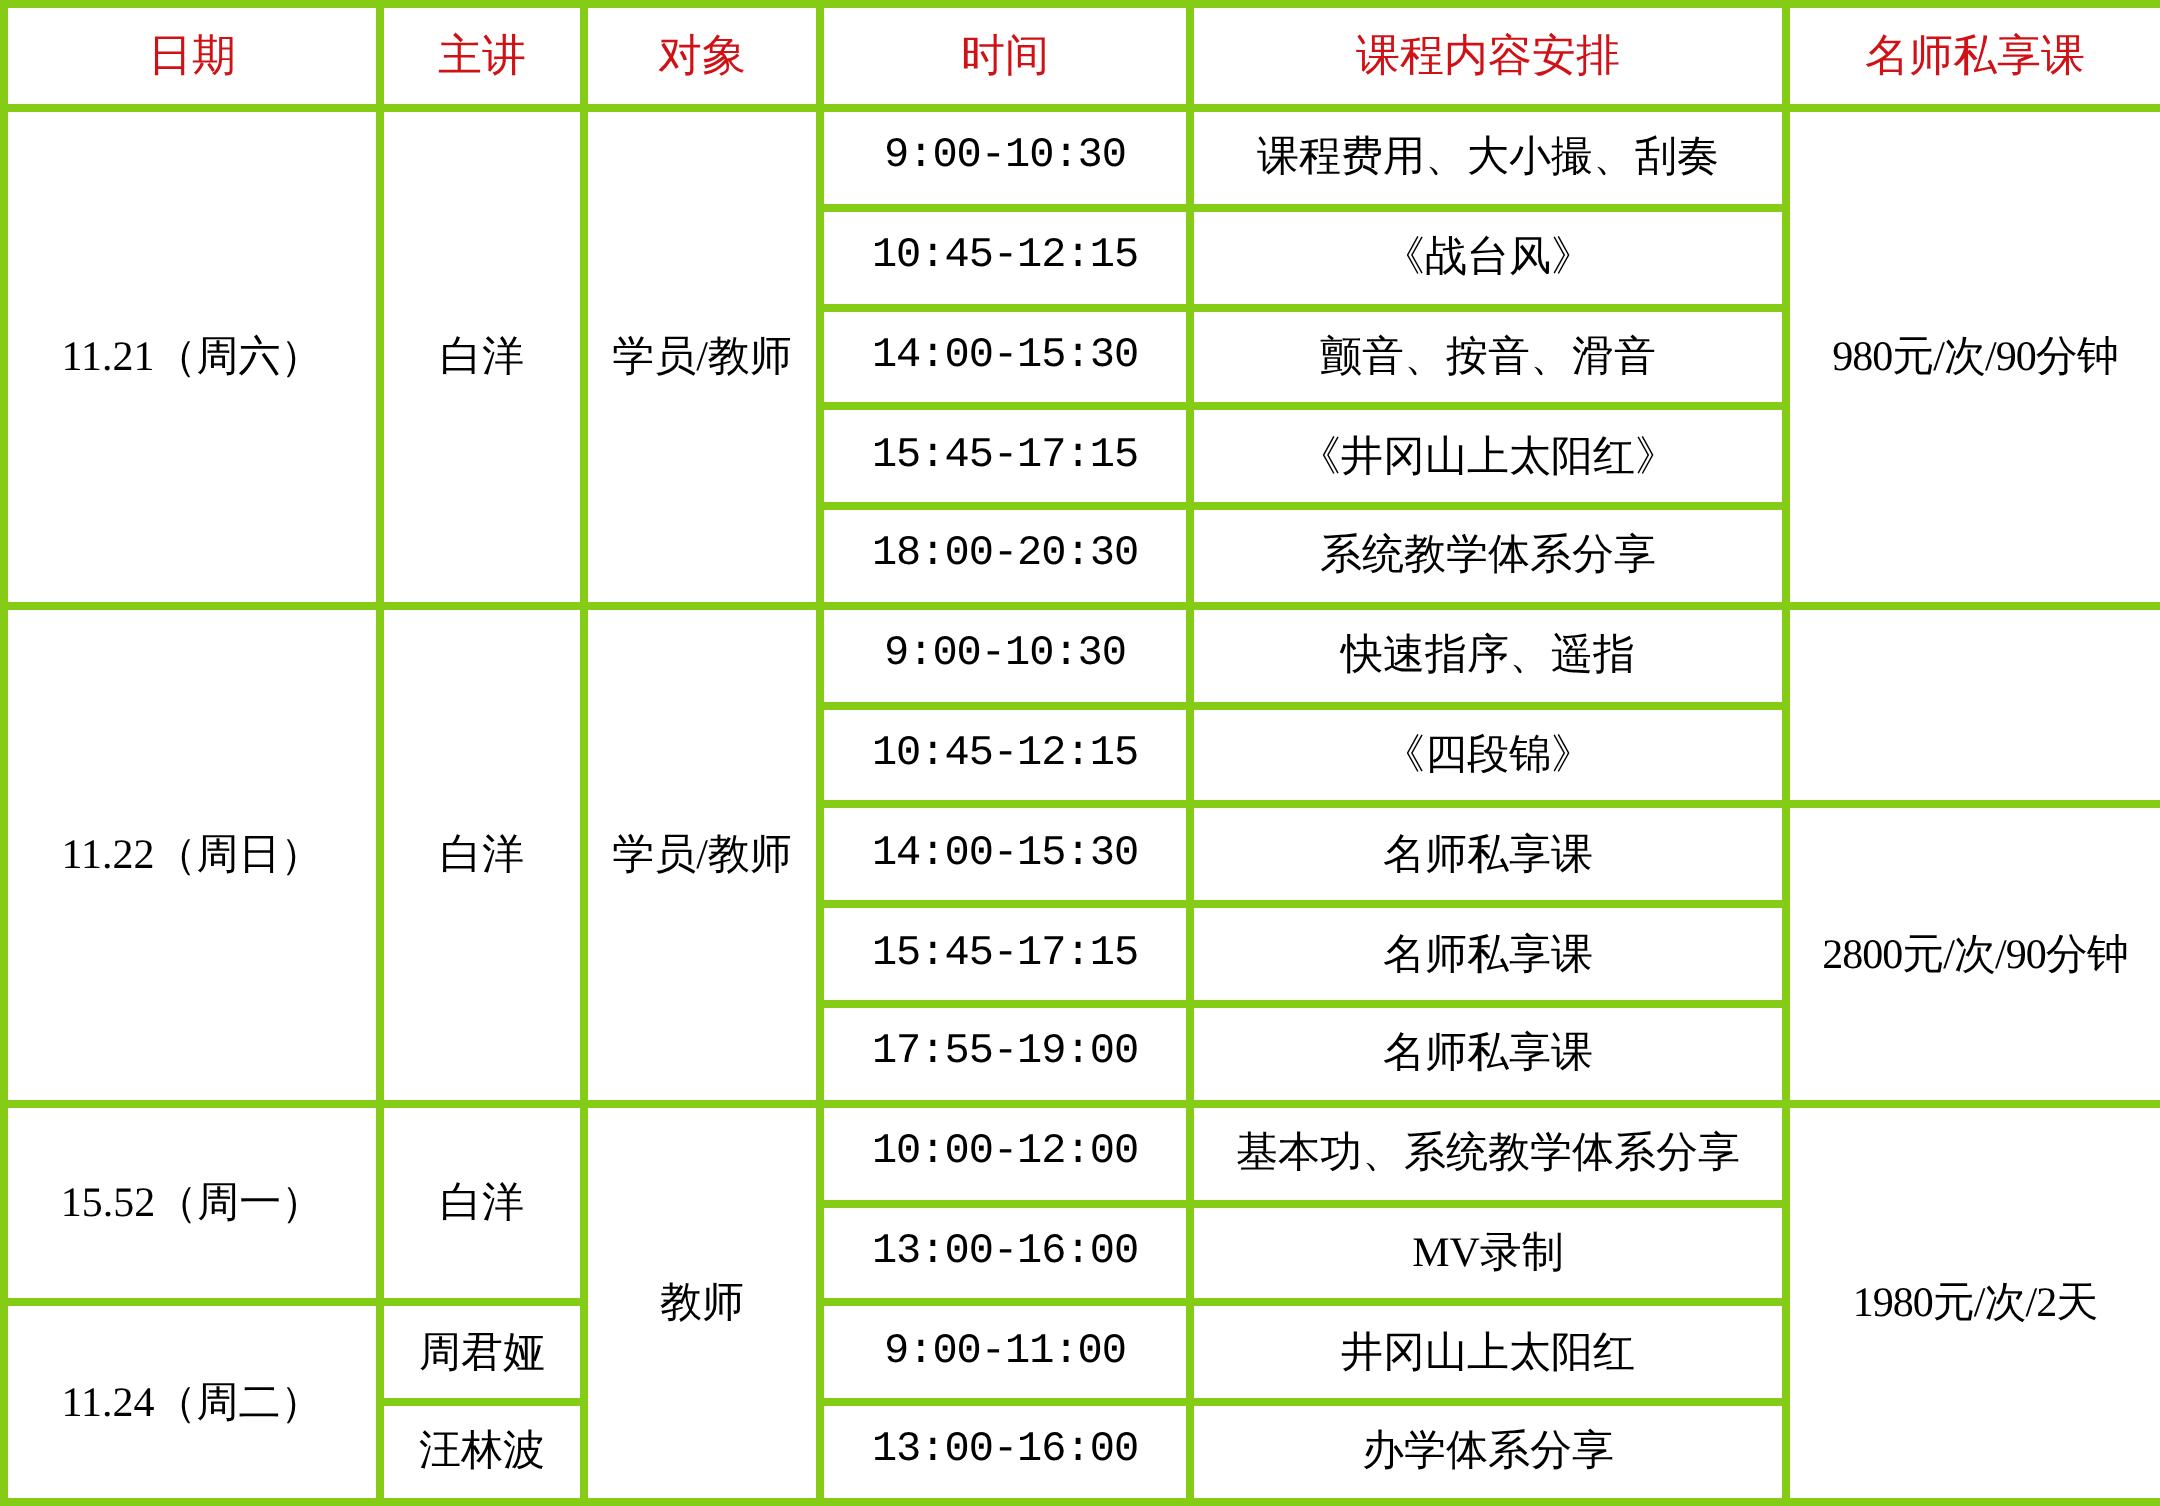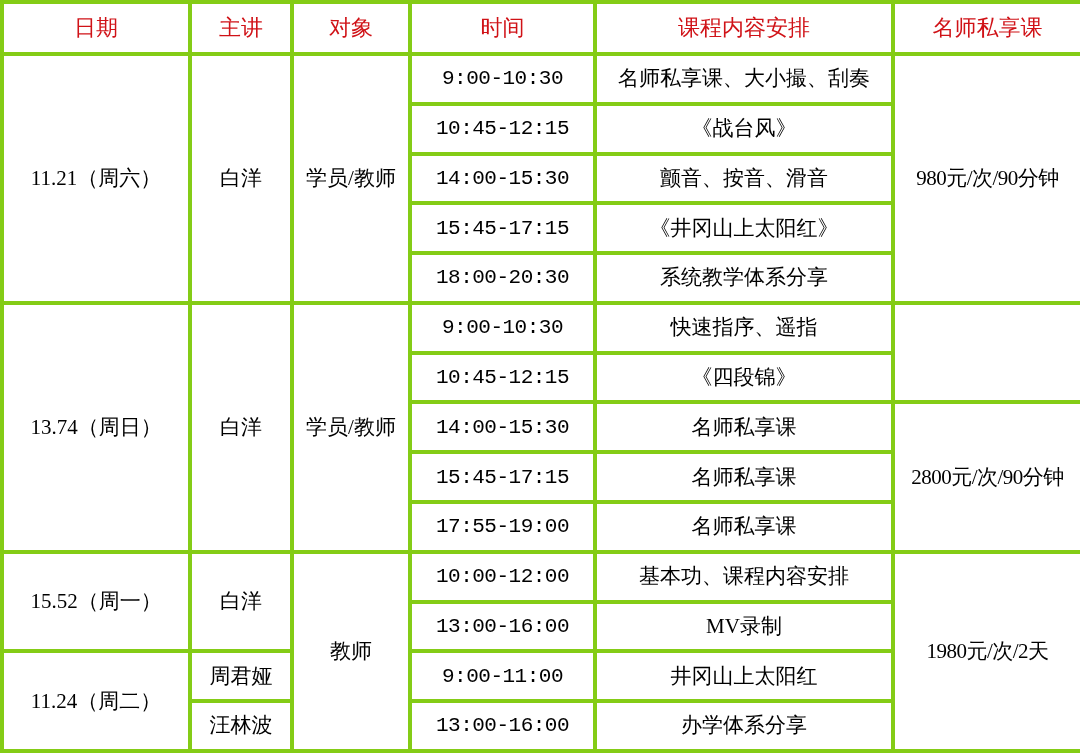--- a/index.html
+++ b/index.html
@@ -71,42 +71,42 @@
       <td>时间</td>
       <td>课程内容安排</td>
       <td>名师私享课</td>
     </tr>
 
     <tr>
       <td class="cell-date" rowspan="5">11.21（周六）</td>
       <td class="cell-speaker" rowspan="5">白洋</td>
       <td class="cell-aud" rowspan="5">学员/教师</td>
       <td class="cell-time">9:00-10:30</td>
-      <td class="cell-content">名师私享课、大小撮、刮奏</td>
+      <td class="cell-content">课程费用、大小撮、刮奏</td>
       <td class="cell-fee" rowspan="5">980元/次/90分钟</td>
     </tr>
     <tr>
       <td class="cell-time">10:45-12:15</td>
       <td class="cell-content">《战台风》</td>
     </tr>
     <tr>
       <td class="cell-time">14:00-15:30</td>
       <td class="cell-content">颤音、按音、滑音</td>
     </tr>
     <tr>
       <td class="cell-time">15:45-17:15</td>
       <td class="cell-content">《井冈山上太阳红》</td>
     </tr>
     <tr>
       <td class="cell-time">18:00-20:30</td>
       <td class="cell-content">系统教学体系分享</td>
     </tr>
 
     <tr>
-      <td class="cell-date" rowspan="5">13.74（周日）</td>
+      <td class="cell-date" rowspan="5">11.22（周日）</td>
       <td class="cell-speaker" rowspan="5">白洋</td>
       <td class="cell-aud" rowspan="5">学员/教师</td>
       <td class="cell-time">9:00-10:30</td>
       <td class="cell-content">快速指序、遥指</td>
       <td class="cell-fee" rowspan="2"></td>
     </tr>
     <tr>
       <td class="cell-time">10:45-12:15</td>
       <td class="cell-content">《四段锦》</td>
     </tr>
@@ -122,21 +122,21 @@
     <tr>
       <td class="cell-time">17:55-19:00</td>
       <td class="cell-content">名师私享课</td>
     </tr>
 
     <tr>
       <td class="cell-date" rowspan="2">15.52（周一）</td>
       <td class="cell-speaker" rowspan="2">白洋</td>
       <td class="cell-aud" rowspan="4">教师</td>
       <td class="cell-time">10:00-12:00</td>
-      <td class="cell-content">基本功、课程内容安排</td>
+      <td class="cell-content">基本功、系统教学体系分享</td>
       <td class="cell-fee" rowspan="4">1980元/次/2天</td>
     </tr>
     <tr>
       <td class="cell-time">13:00-16:00</td>
       <td class="cell-content">MV录制</td>
     </tr>
 
     <tr>
       <td class="cell-date" rowspan="2">11.24（周二）</td>
       <td class="cell-speaker">周君娅</td>

